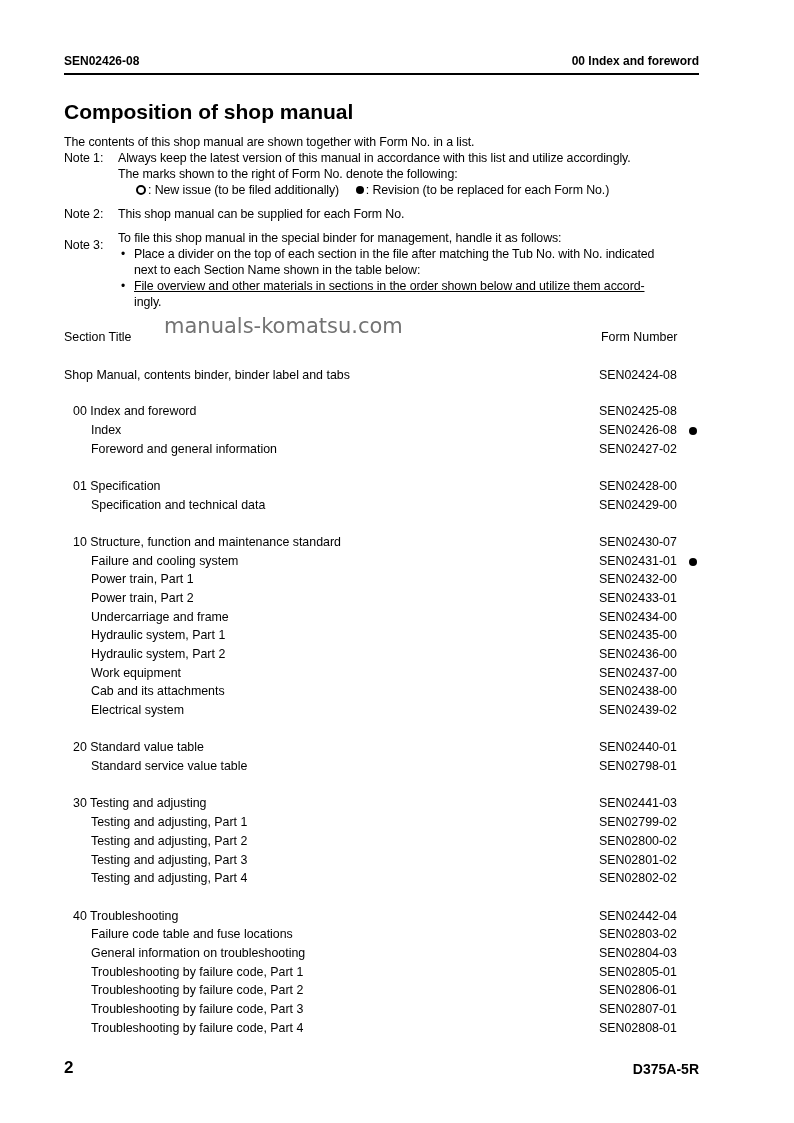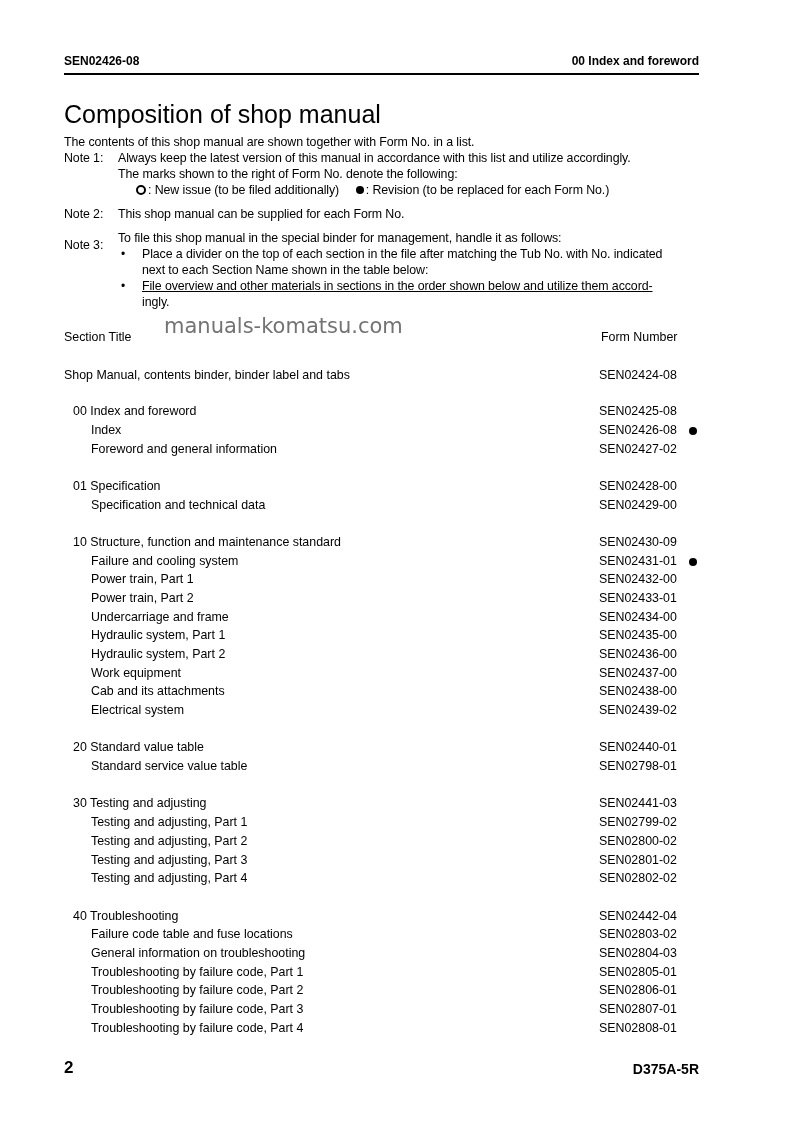--- a/index.html
+++ b/index.html
@@ -9,26 +9,26 @@
     }
     .hdr-left, .hdr-right {
       position: absolute; top: 54px; font-size: 12px; font-weight: bold;
     }
     .hdr-left { left: 64px; }
     .hdr-right { right: 95px; }
     .hdr-rule {
       position: absolute; left: 64px; top: 73px; width: 635px; height: 2px; background: #000;
     }
     .title {
-      position: absolute; left: 64px; top: 100px; font-size: 25px; font-weight: normal; margin: 0;
+      position: absolute; left: 64px; top: 100px; font-size: 21px; font-weight: bold; margin: 0;
     }
     .txt { position: absolute; font-size: 12.4px; white-space: nowrap; letter-spacing: -0.1px; }
     .notes-label { left: 64px; }
     .notes-body { left: 118px; }
-    .indent3 { left: 134px; margin-left: 8px; }
+    .indent3 { left: 134px; }
     .bullet-sym { position: absolute; font-size: 12px; }
     .mark-circle {
       display: inline-block; width: 6px; height: 6px; border: 2px solid #000; border-radius: 50%;
       vertical-align: middle; margin-right: 2px; position: relative; top: -1px;
     }
     .mark-dot {
       display: inline-block; width: 8px; height: 8px; background: #000; border-radius: 50%;
       vertical-align: middle; margin-right: 2px; position: relative; top: -1px;
     }
     .watermark {
@@ -103,21 +103,21 @@
     <div class="row" style="top: 479px;">
       <span class="sec num">01 Specification</span>
       <span class="form">SEN02428-00</span>
     </div>
     <div class="row" style="top: 498px;">
       <span class="sec sub">Specification and technical data</span>
       <span class="form">SEN02429-00</span>
     </div>
     <div class="row" style="top: 535px;">
       <span class="sec num">10 Structure, function and maintenance standard</span>
-      <span class="form">SEN02430-09</span>
+      <span class="form">SEN02430-07</span>
     </div>
     <div class="row" style="top: 554px;">
       <span class="sec sub">Failure and cooling system</span>
       <span class="form">SEN02431-01</span>
       <span class="rev"></span>
     </div>
     <div class="row" style="top: 572px;">
       <span class="sec sub">Power train, Part 1</span>
       <span class="form">SEN02432-00</span>
     </div>

